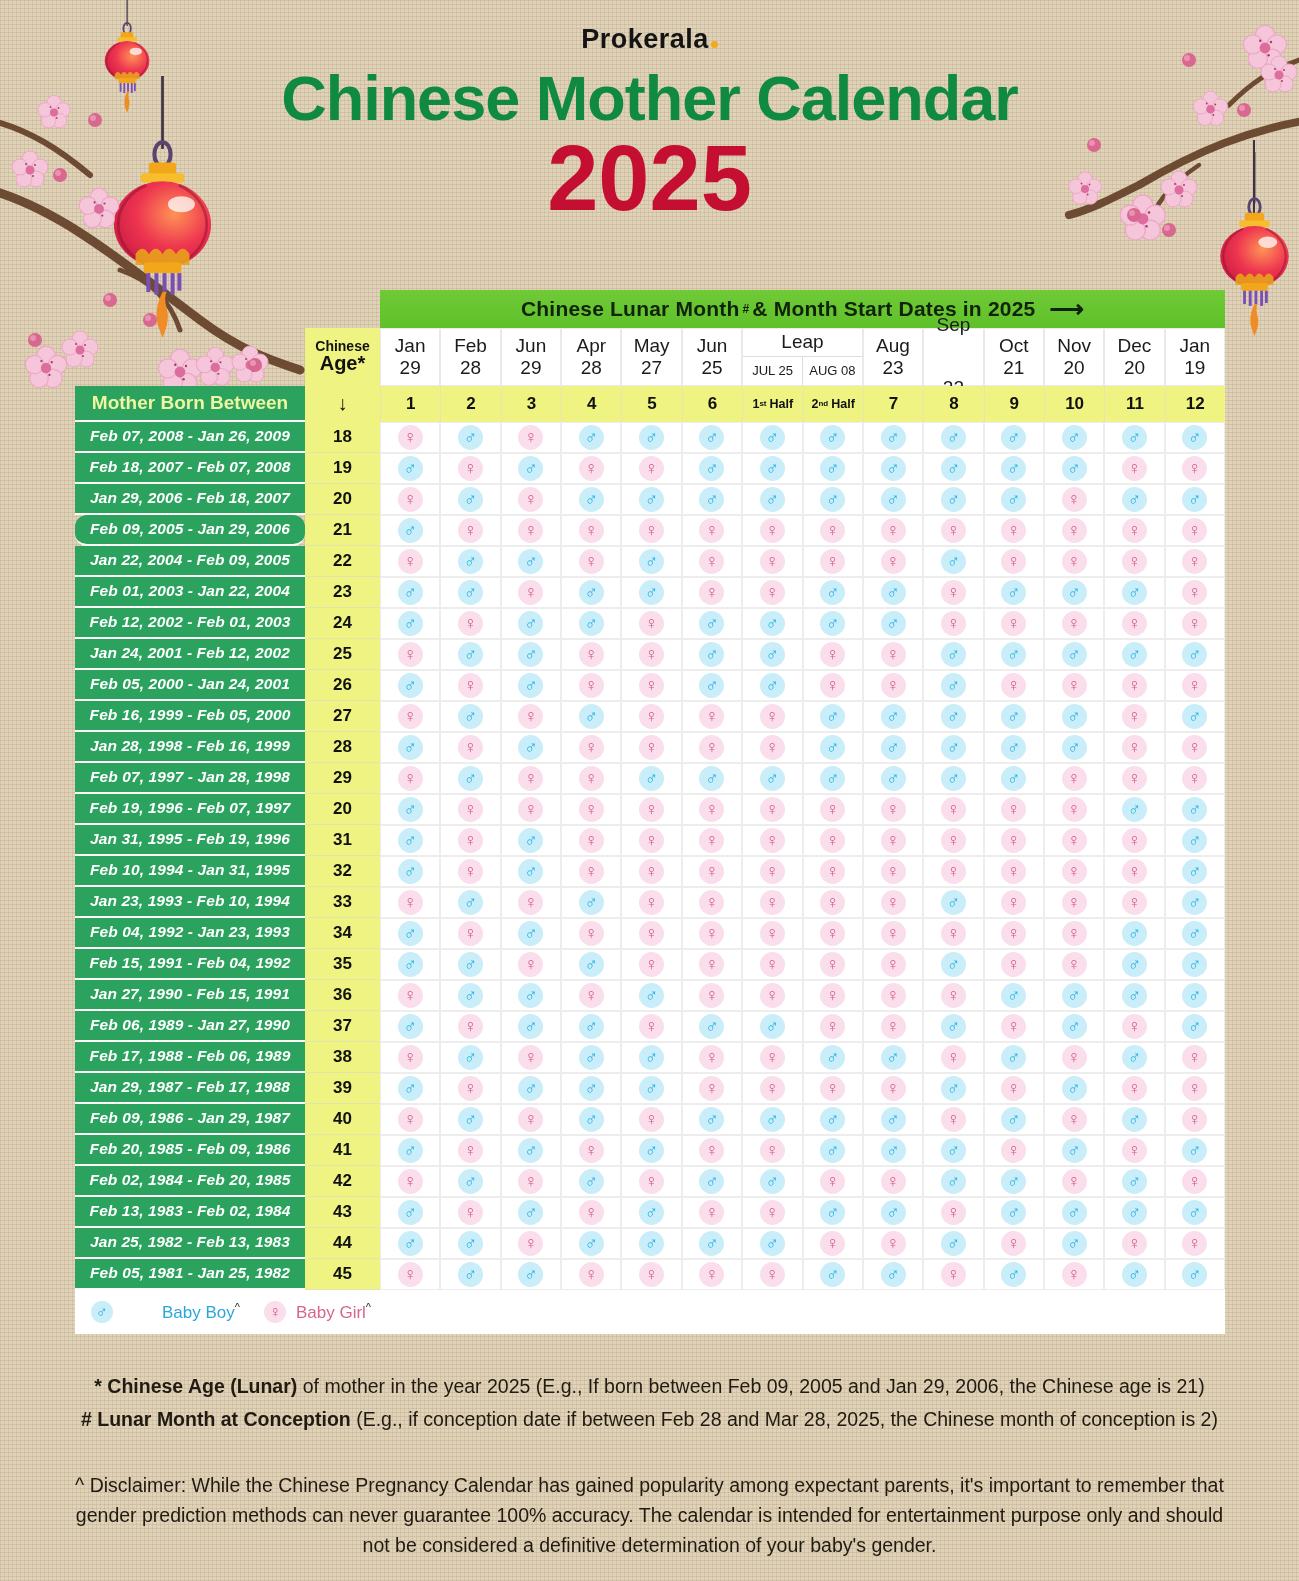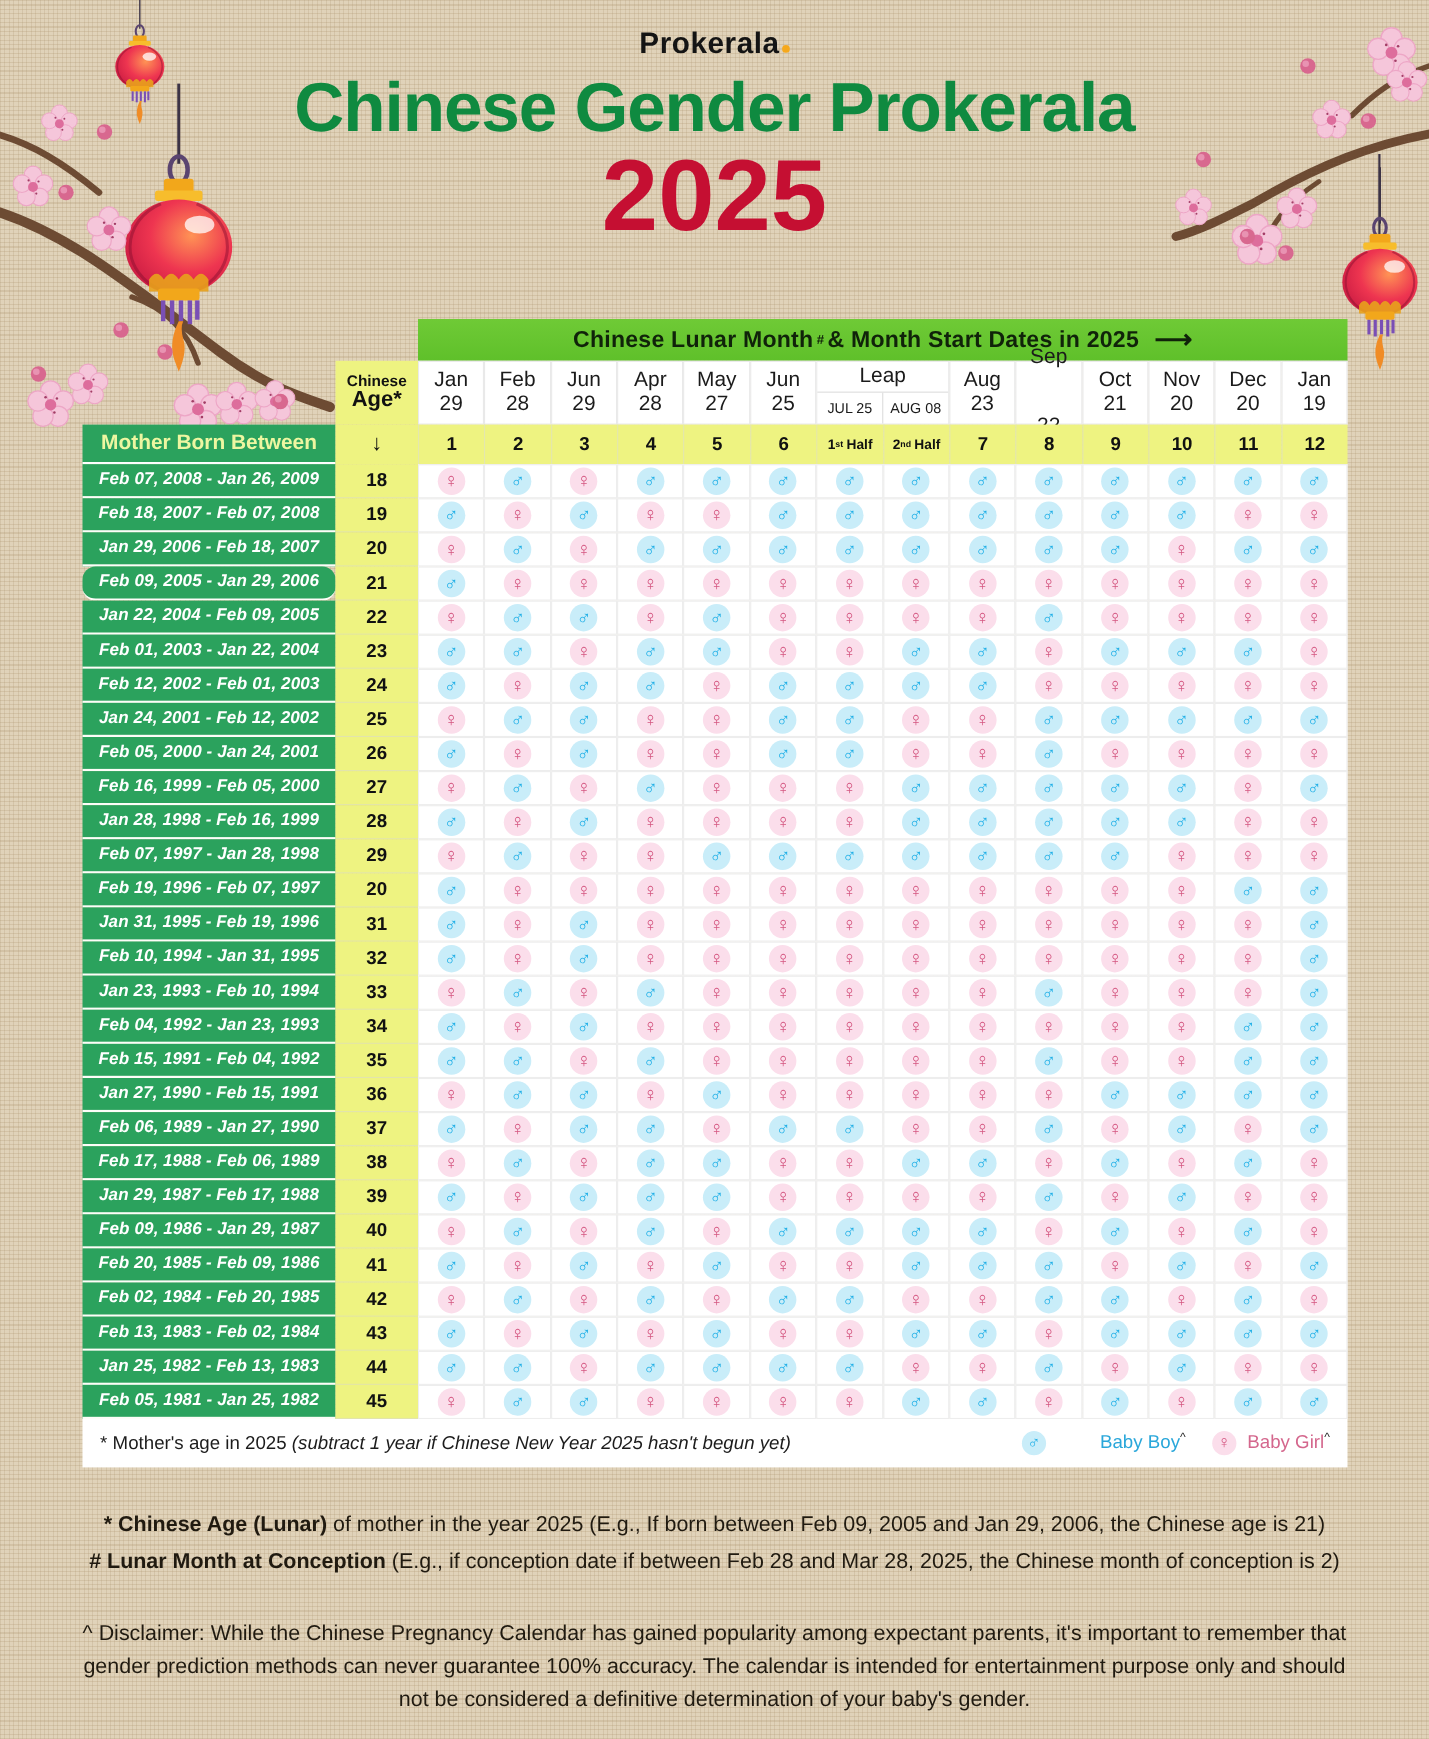--- a/index.html
+++ b/index.html
@@ -169,21 +169,21 @@
     <use href="#bud" x="140" y="60"></use>
       <use href="#bud" x="195" y="110"></use>
       <use href="#bud" x="85" y="215"></use>
     <use href="#bud" x="45" y="145"></use>
       <use href="#bud" x="120" y="230"></use>
   </g>
 </svg>
 
 <div class="header">
   <div class="logo"><span>Prokerala</span><span class="logo-dot"></span></div>
-  <div class="title">Chinese Gender Prokerala</div>
+  <div class="title">Chinese Mother Calendar</div>
   <div class="year">2025</div>
 </div>
 
 <div class="cal-wrap">
   <div class="cal-grid" id="cal-grid">
     <div class="cell c-banner">
       <span>Chinese Lunar Month</span>
         <sup>#</sup>
         <span>&amp; Month Start Dates in 2025</span>
       <span class="arrow">⟶</span>
@@ -210,23 +210,20 @@
         <sup>st</sup>
         <span class="w">Half</span>
     </div>
     <div class="cell num-cell half-num" style="grid-column:10;">
       <span>2</span>
         <sup>nd</sup>
         <span class="w">Half</span>
     </div>
 
     <div class="cell c-footer">
-      <div class="fnote">
-        <span>* Mother's age in 2025 </span><i>(subtract 1 year if Chinese New Year 2025 hasn't begun yet)</i>
-      </div>
       <div class="legend">
         <span class="sym M">♂</span>
         <span class="boy-label"><span>Baby Boy</span><sup>^</sup></span>
         <span class="sym F">♀</span>
         <span class="girl-label"><span>Baby Girl</span><sup>^</sup></span>
       </div>
     </div>
   <div class="cell month-cell" style="grid-area: 2 / 3;">
         <div>Jan</div>
         <div>29</div>

